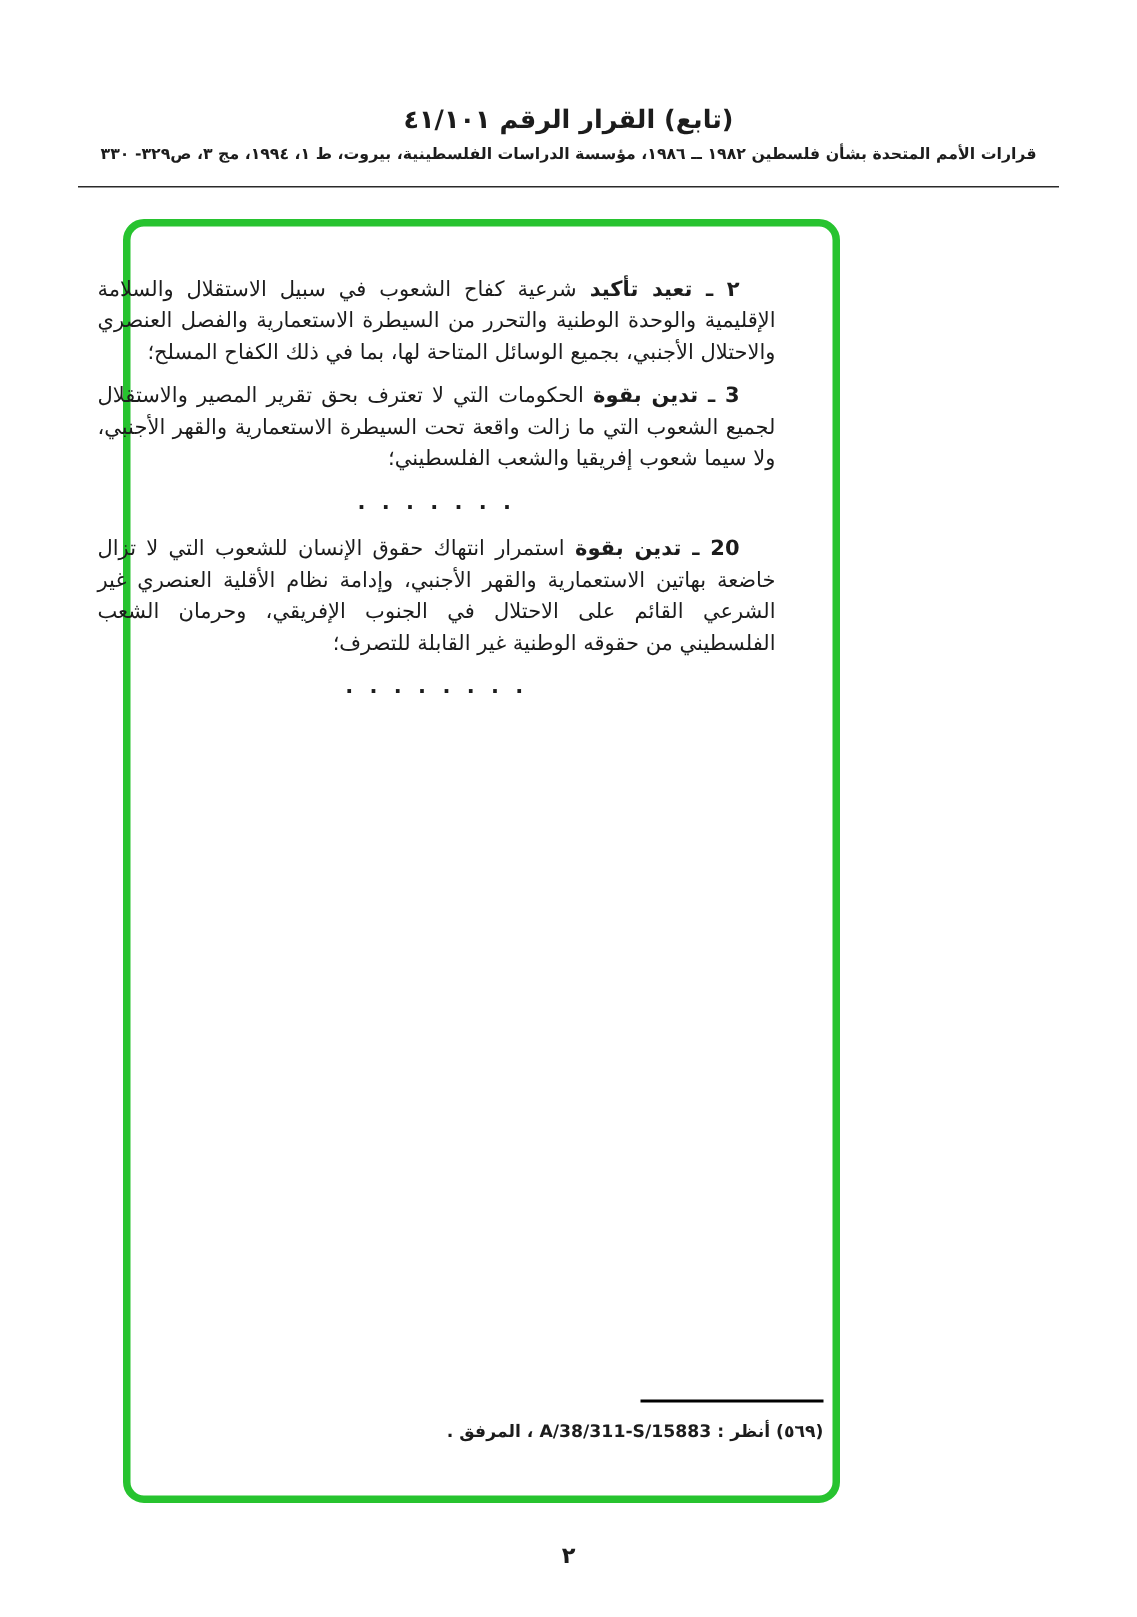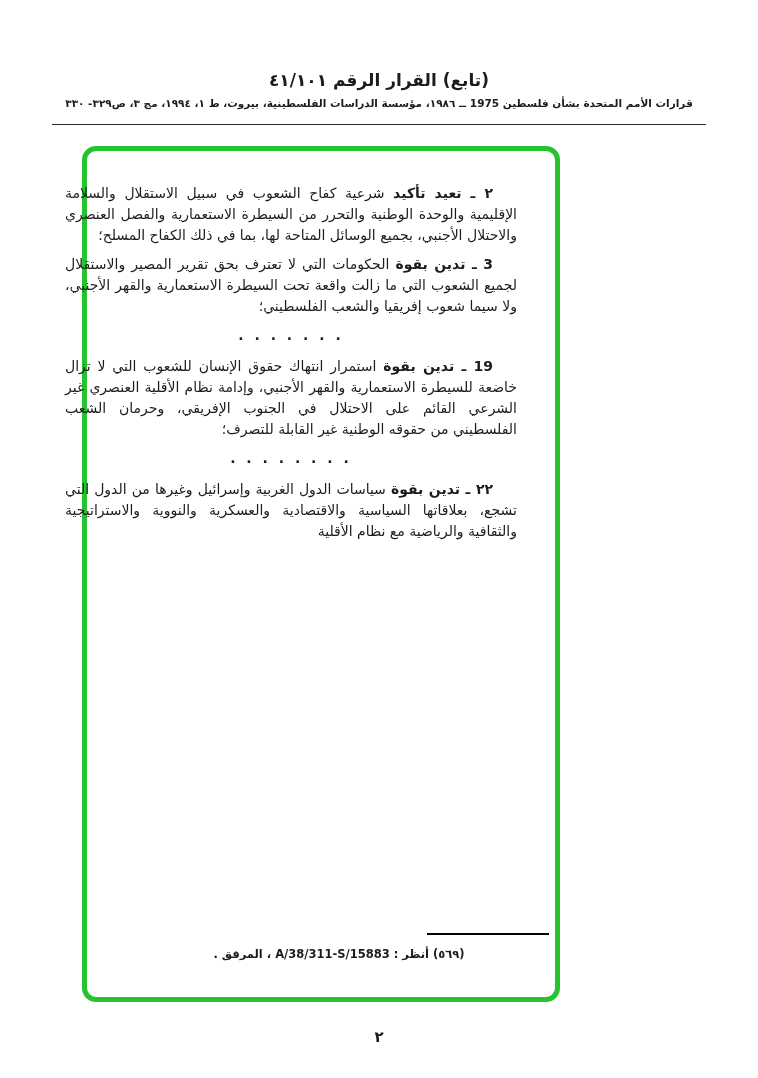--- a/index.html
+++ b/index.html
@@ -53,67 +53,64 @@
     width:122px;
     border-top:2px solid #000;
     height:0;
   }
   .footnote {
     position:absolute;
     bottom:36px; right:6px;
     width:420px;
     font-size:11.5px;
     font-weight:bold;
-    text-align:center;
+    text-align:right;
     direction:rtl;
   }
   .page-number {
     position:absolute;
     bottom:32px; left:0; right:0;
     text-align:center;
     font-size:15px;
     font-weight:bold;
   }
 </style>
 </head>
 <body>
 
 <div class="page">
 
   <div class="header">
     <div class="doc-title">(تابع) القرار الرقم ٤١/١٠١</div>
-    <div class="source-line">قرارات الأمم المتحدة بشأن فلسطين 1975 ــ ١٩٨٦، مؤسسة الدراسات الفلسطينية، بيروت، ط ١، ١٩٩٤، مج ٣، ص٣٢٩- ٣٣٠</div>
+    <div class="source-line">قرارات الأمم المتحدة بشأن فلسطين ١٩٨٢ ــ ١٩٨٦، مؤسسة الدراسات الفلسطينية، بيروت، ط ١، ١٩٩٤، مج ٣، ص٣٢٩- ٣٣٠</div>
   </div>
   <div class="header-rule"></div>
 
   <div class="green-box">
     <div class="text-col">
 
       <p class="para">
         <span class="lead">٢ ـ تعيد تأكيد</span><span> شرعية كفاح الشعوب في سبيل الاستقلال والسلامة الإقليمية والوحدة الوطنية والتحرر من السيطرة الاستعمارية والفصل العنصري والاحتلال الأجنبي، بجميع الوسائل المتاحة لها، بما في ذلك الكفاح المسلح؛</span>
       </p>
 
 
       <p class="para">
         <span class="lead">3 ـ تدين بقوة</span><span> الحكومات التي لا تعترف بحق تقرير المصير والاستقلال لجميع الشعوب التي ما زالت واقعة تحت السيطرة الاستعمارية والقهر الأجنبي، ولا سيما شعوب إفريقيا والشعب الفلسطيني؛</span>
       </p>
 
 
       <p class="para dots-sep">. . . . . . .</p>
 
       <p class="para">
-        <span class="lead">19 ـ تدين بقوة</span><span> استمرار انتهاك حقوق الإنسان للشعوب التي لا تزال خاضعة للسيطرة الاستعمارية والقهر الأجنبي، وإدامة نظام الأقلية العنصري غير الشرعي القائم على الاحتلال في الجنوب الإفريقي، وحرمان الشعب الفلسطيني من حقوقه الوطنية غير القابلة للتصرف؛</span>
+        <span class="lead">20 ـ تدين بقوة</span><span> استمرار انتهاك حقوق الإنسان للشعوب التي لا تزال خاضعة بهاتين الاستعمارية والقهر الأجنبي، وإدامة نظام الأقلية العنصري غير الشرعي القائم على الاحتلال في الجنوب الإفريقي، وحرمان الشعب الفلسطيني من حقوقه الوطنية غير القابلة للتصرف؛</span>
       </p>
 
       <p class="para dots-sep">. . . . . . . .</p>
 
 
-      <p class="para">
-        <span class="lead">٢٢ ـ تدين بقوة</span><span> سياسات الدول الغربية وإسرائيل وغيرها من الدول التي تشجع، بعلاقاتها السياسية والاقتصادية والعسكرية والنووية والاستراتيجية والثقافية والرياضية مع نظام الأقلية</span>
-      </p>
 
     </div>
 
     <div class="footnote-rule"></div>
     <div class="footnote">(٥٦٩) أنظر : A/38/311-S/15883 ، المرفق .</div>
   </div>
 
   <div class="page-number">٢</div>
 
 </div>

